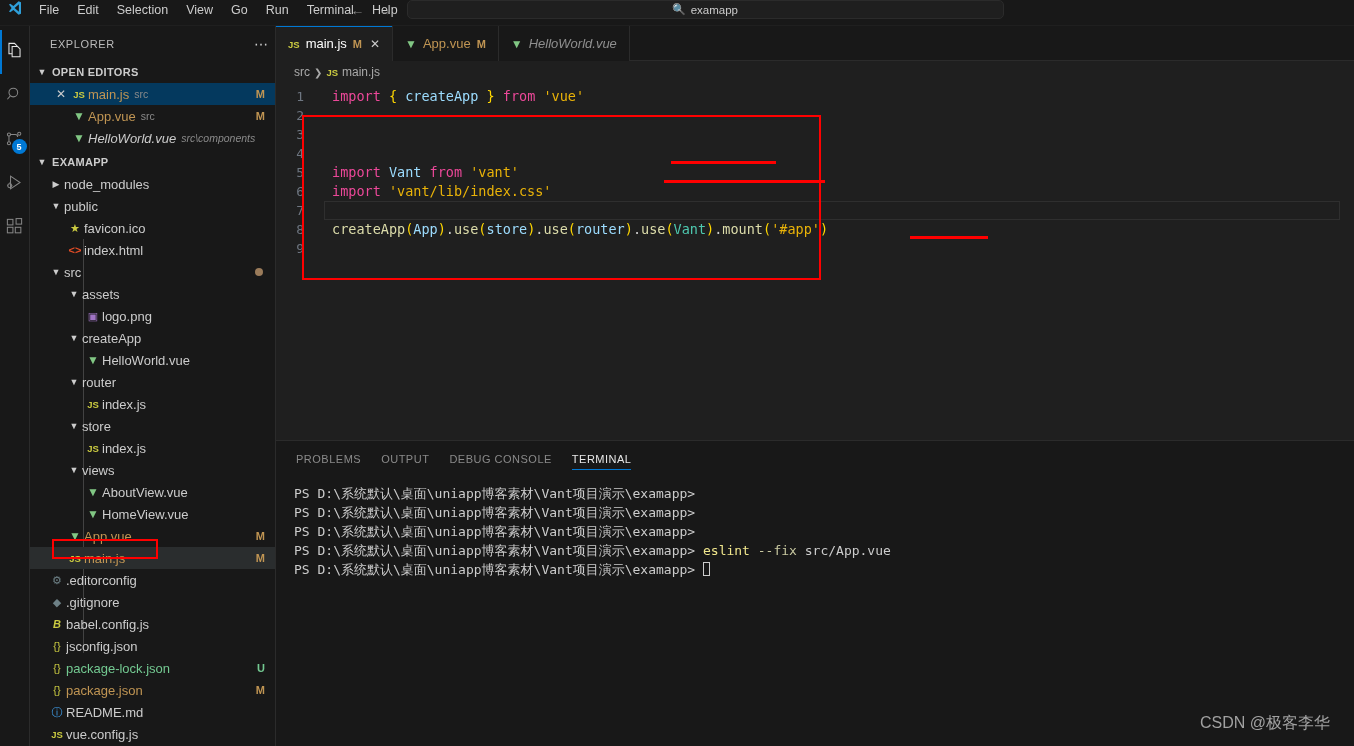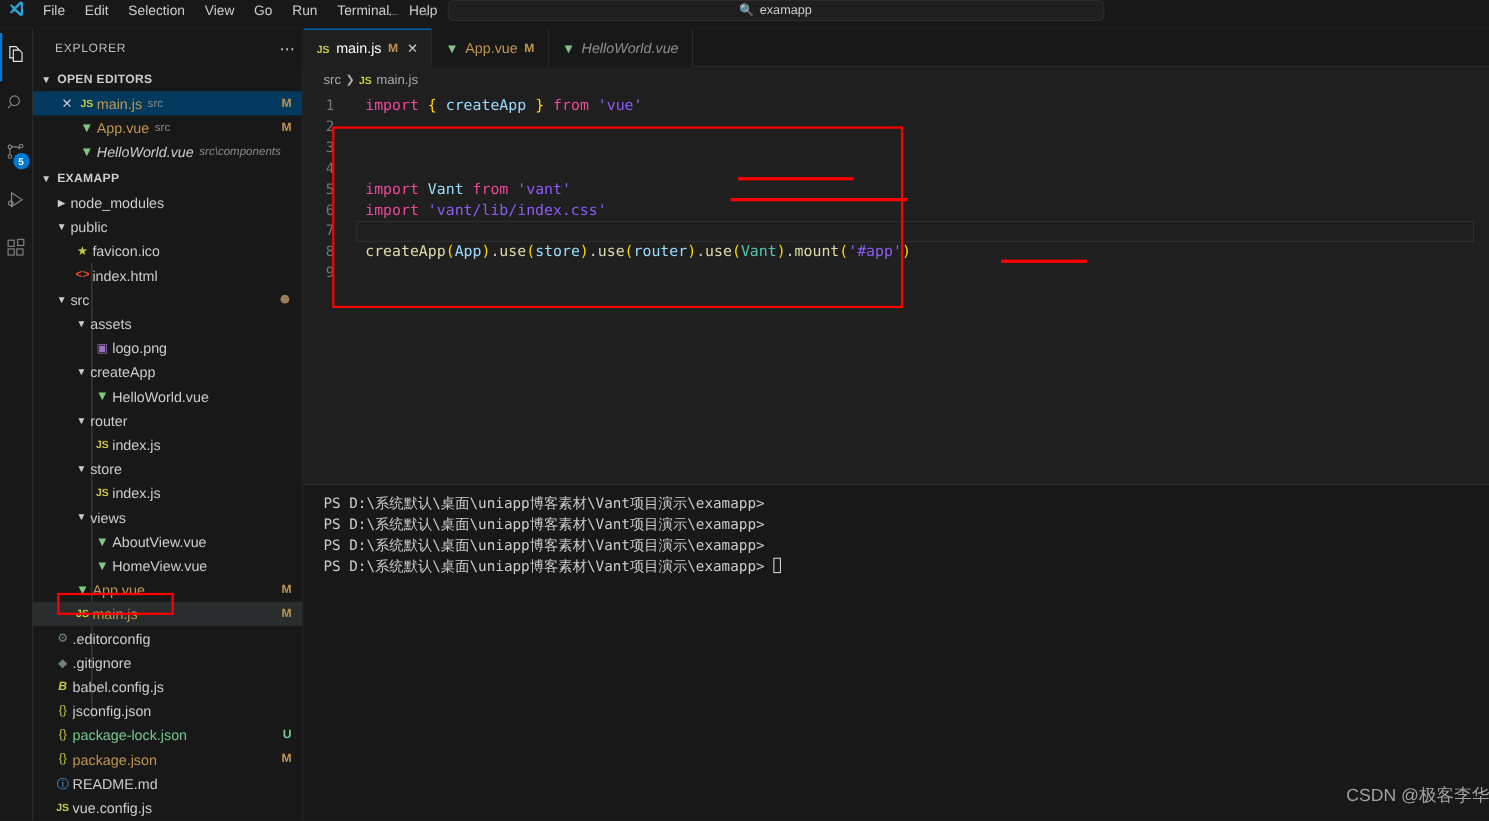--- a/index.html
+++ b/index.html
@@ -203,21 +203,21 @@
   }
   .ctext { padding-left: 10px; white-space: pre; }
   .cur-line-box {
     position: absolute; left: 48px; right: 14px; height: 19px;
     border: 1px solid #2f2f2f; box-sizing: border-box;
   }
 
   .k-kw { color: #ec4899; }
   .k-brace { color: #ffd700; }
   .k-var { color: #9cdcfe; }
-  .k-str { color: #8b5cf6; }
+  .k-str { color: #eab308; }
   .k-fn { color: #dcdcaa; }
   .k-type { color: #4ec9b0; }
   .k-punc { color: #cccccc; }
   .k-p1 { color: #ffd700; }
 
   
   .annot-rect {
     position: absolute; border: 2px solid #ff0000; pointer-events: none;
   }
   .annot-ul { position: absolute; height: 3px; background: #ff0000; pointer-events: none; }
@@ -252,21 +252,21 @@
   .t-cmd { color: #f0e68c; }
   .t-flag { color: #c8c8a0; }
   .t-arg { color: #cccccc; }
   .cursor-blk {
     display: inline-block; width: 7px; height: 14px;
     border: 1px solid #cccccc; vertical-align: -2px;
   }
 
   
   .watermark {
-    position: absolute; right: 0; bottom: 12px;
+    position: absolute; right: 24px; bottom: 12px;
     font-size: 16px; color: #b9b9b9; opacity: .85;
     font-family: "Liberation Sans", sans-serif;
   }
   .minimap-edge {
     position: absolute; right: 0; top: 0; bottom: 0; width: 14px;
     background: #1f1f1f;
   }
 </style>
 </head>
 <body>
@@ -660,25 +660,32 @@
           </div>
         </div>
 
         <div class="annot-rect" style="left:26px; top:32px; width:519px; height:165px;"></div>
         <div class="annot-ul" style="left:395px; top:78px; width:105px;"></div>
         <div class="annot-ul" style="left:388px; top:97px; width:161px;"></div>
         <div class="annot-ul" style="left:634px; top:153px; width:78px;"></div>
       </div>
 
       <div class="panel">
+        <div class="panel-tabs">
+          <div class="ptab">PROBLEMS</div>
+          <div class="ptab">OUTPUT</div>
+          <div class="ptab">DEBUG CONSOLE</div>
+          <div class="ptab active">TERMINAL</div>
+        </div>
 
         <div class="terminal">
           <div class="tline"><span>PS D:\系统默认\桌面\uniapp博客素材\Vant项目演示\examapp&gt;</span></div>
           <div class="tline"><span>PS D:\系统默认\桌面\uniapp博客素材\Vant项目演示\examapp&gt;</span></div>
           <div class="tline"><span>PS D:\系统默认\桌面\uniapp博客素材\Vant项目演示\examapp&gt;</span></div>
+          <div class="tline"><span>PS D:\系统默认\桌面\uniapp博客素材\Vant项目演示\examapp&gt;</span> <span class="t-cmd">eslint</span> <span class="t-flag">--fix</span> <span class="t-arg">src/App.vue</span></div>
           <div class="tline"><span>PS D:\系统默认\桌面\uniapp博客素材\Vant项目演示\examapp&gt;</span> <span class="cursor-blk"></span></div>
         </div>
       </div>
 
     </div>
   </div>
 
   <div class="watermark">CSDN @极客李华</div>
 </div>
 

